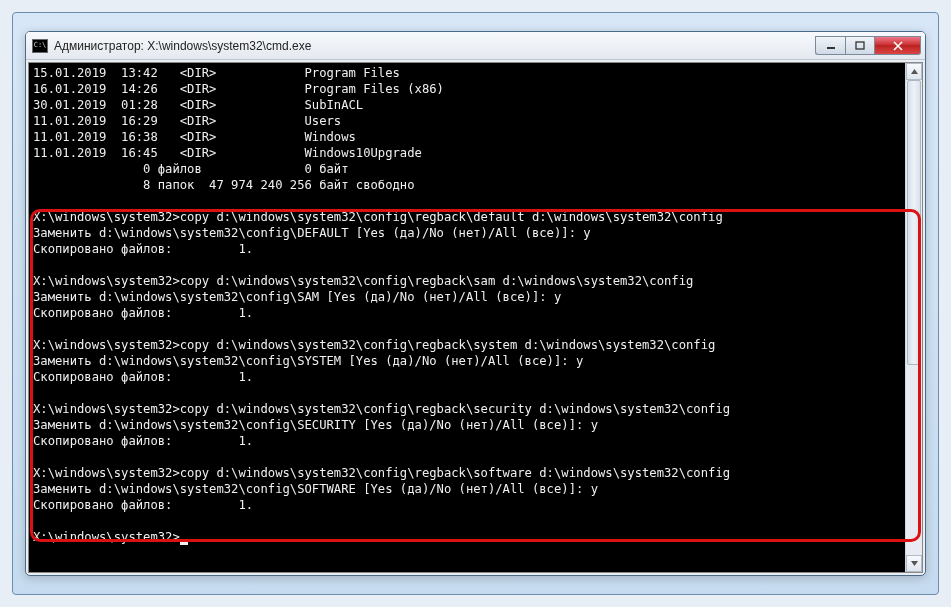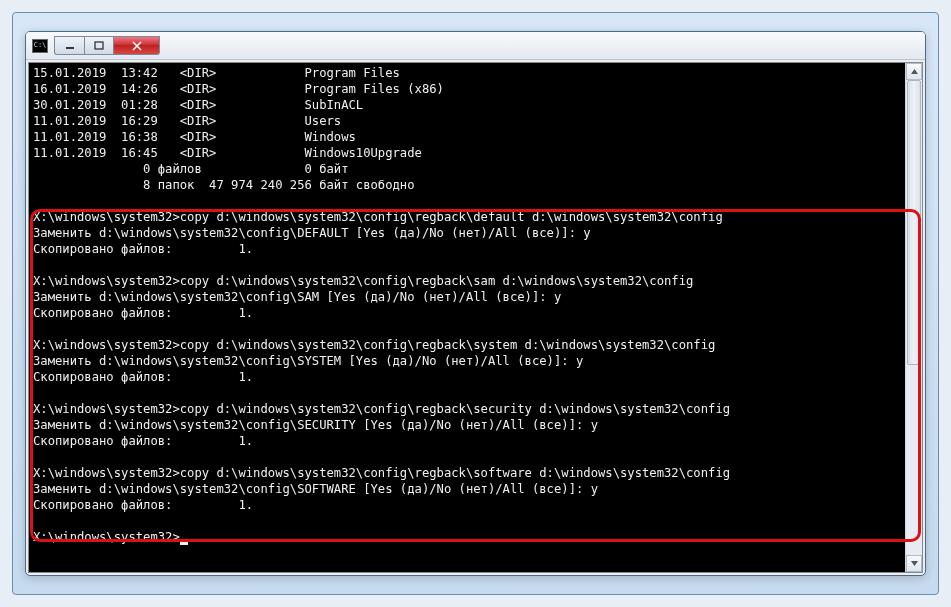--- a/index.html
+++ b/index.html
@@ -159,20 +159,21 @@
 </head>
 <body>
 
 <div class="outer-frame">
   <div class="cmd-window">
 
     <div class="titlebar">
       <div class="title-icon">
         <span>C:\</span>
       </div>
+      <div class="title-text">Администратор: X:\windows\system32\cmd.exe</div>
       <div class="win-buttons">
         <div class="win-btn min">
           <svg width="10" height="10" viewBox="0 0 10 10">
               <rect x="1" y="6" width="8" height="2" fill="#333"></rect>
             </svg>
         </div>
         <div class="win-btn max">
           <svg width="10" height="10" viewBox="0 0 10 10">
               <rect x="1" y="1" width="8" height="7" fill="none" stroke="#333" stroke-width="1.3"></rect>
             </svg>

